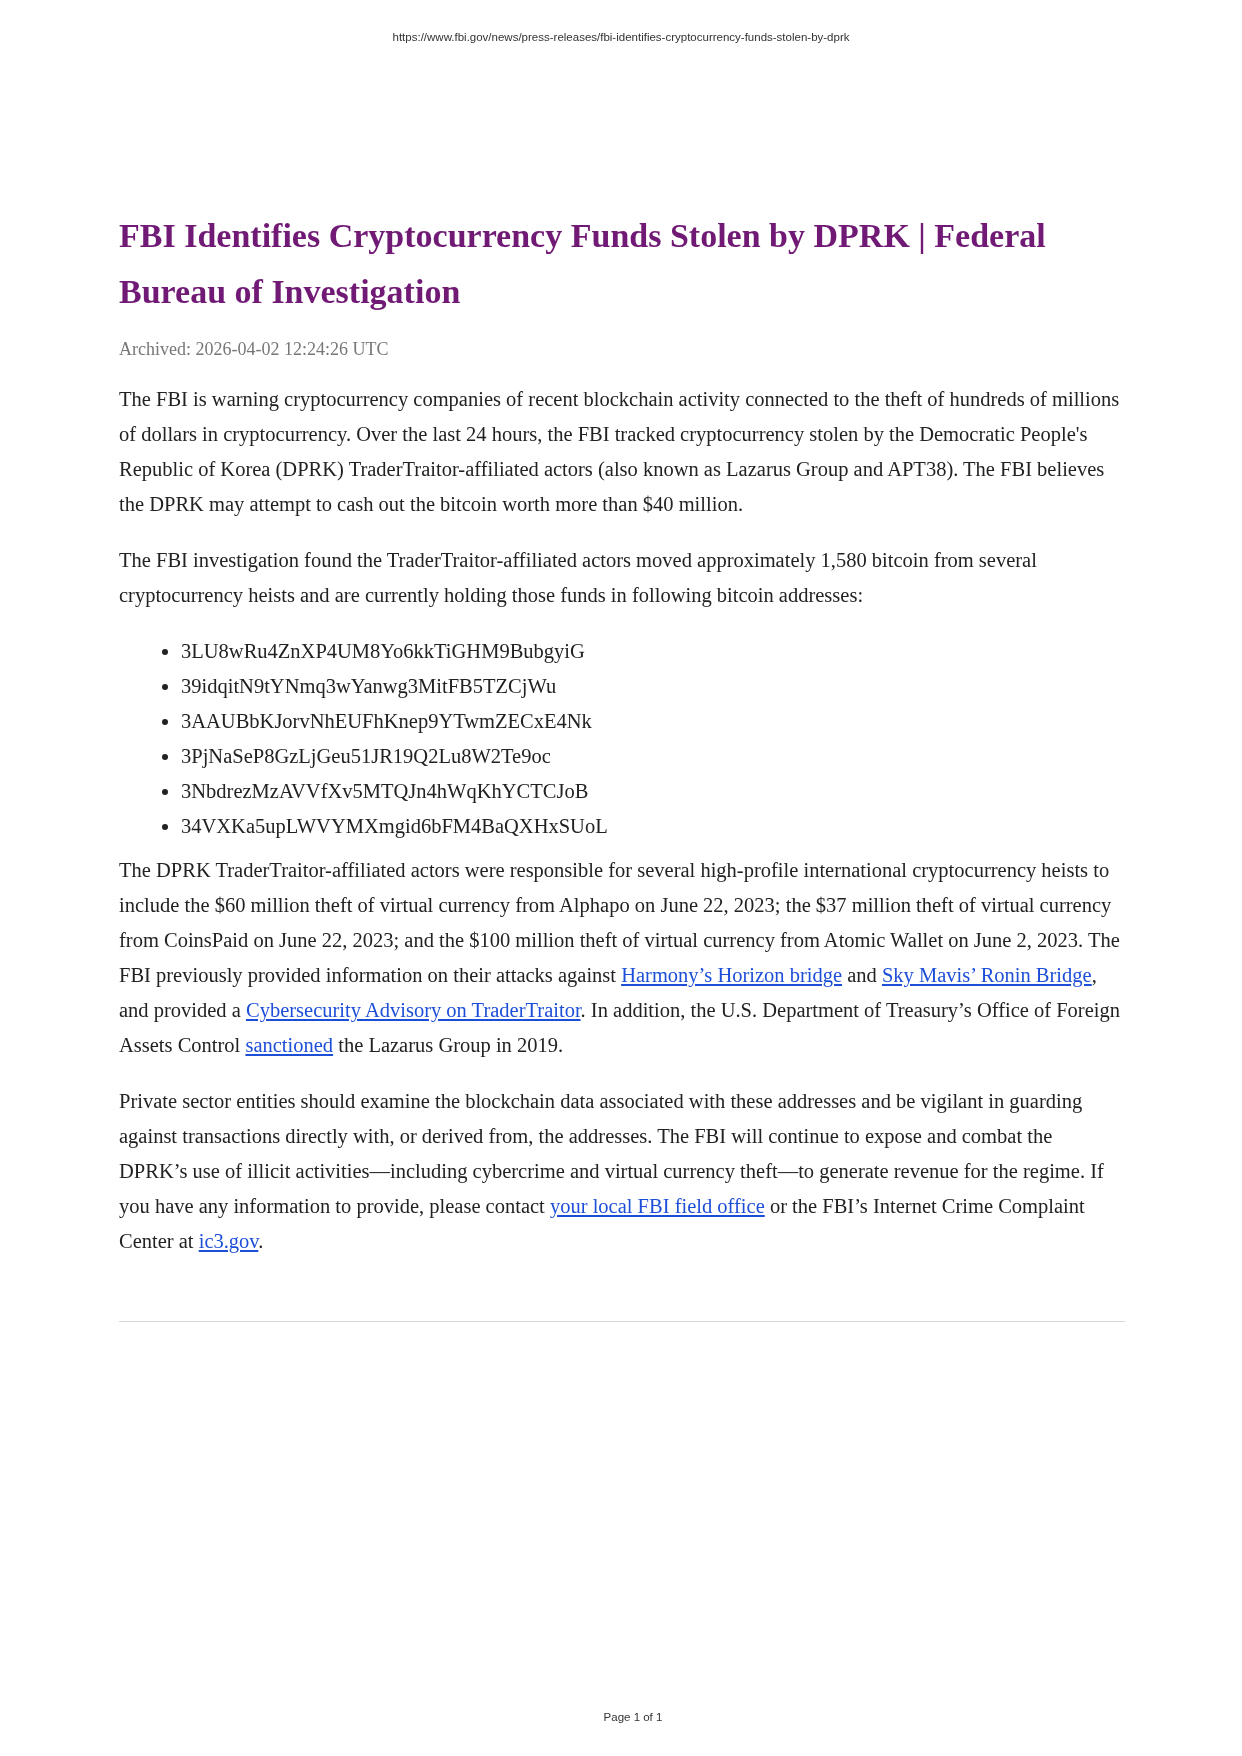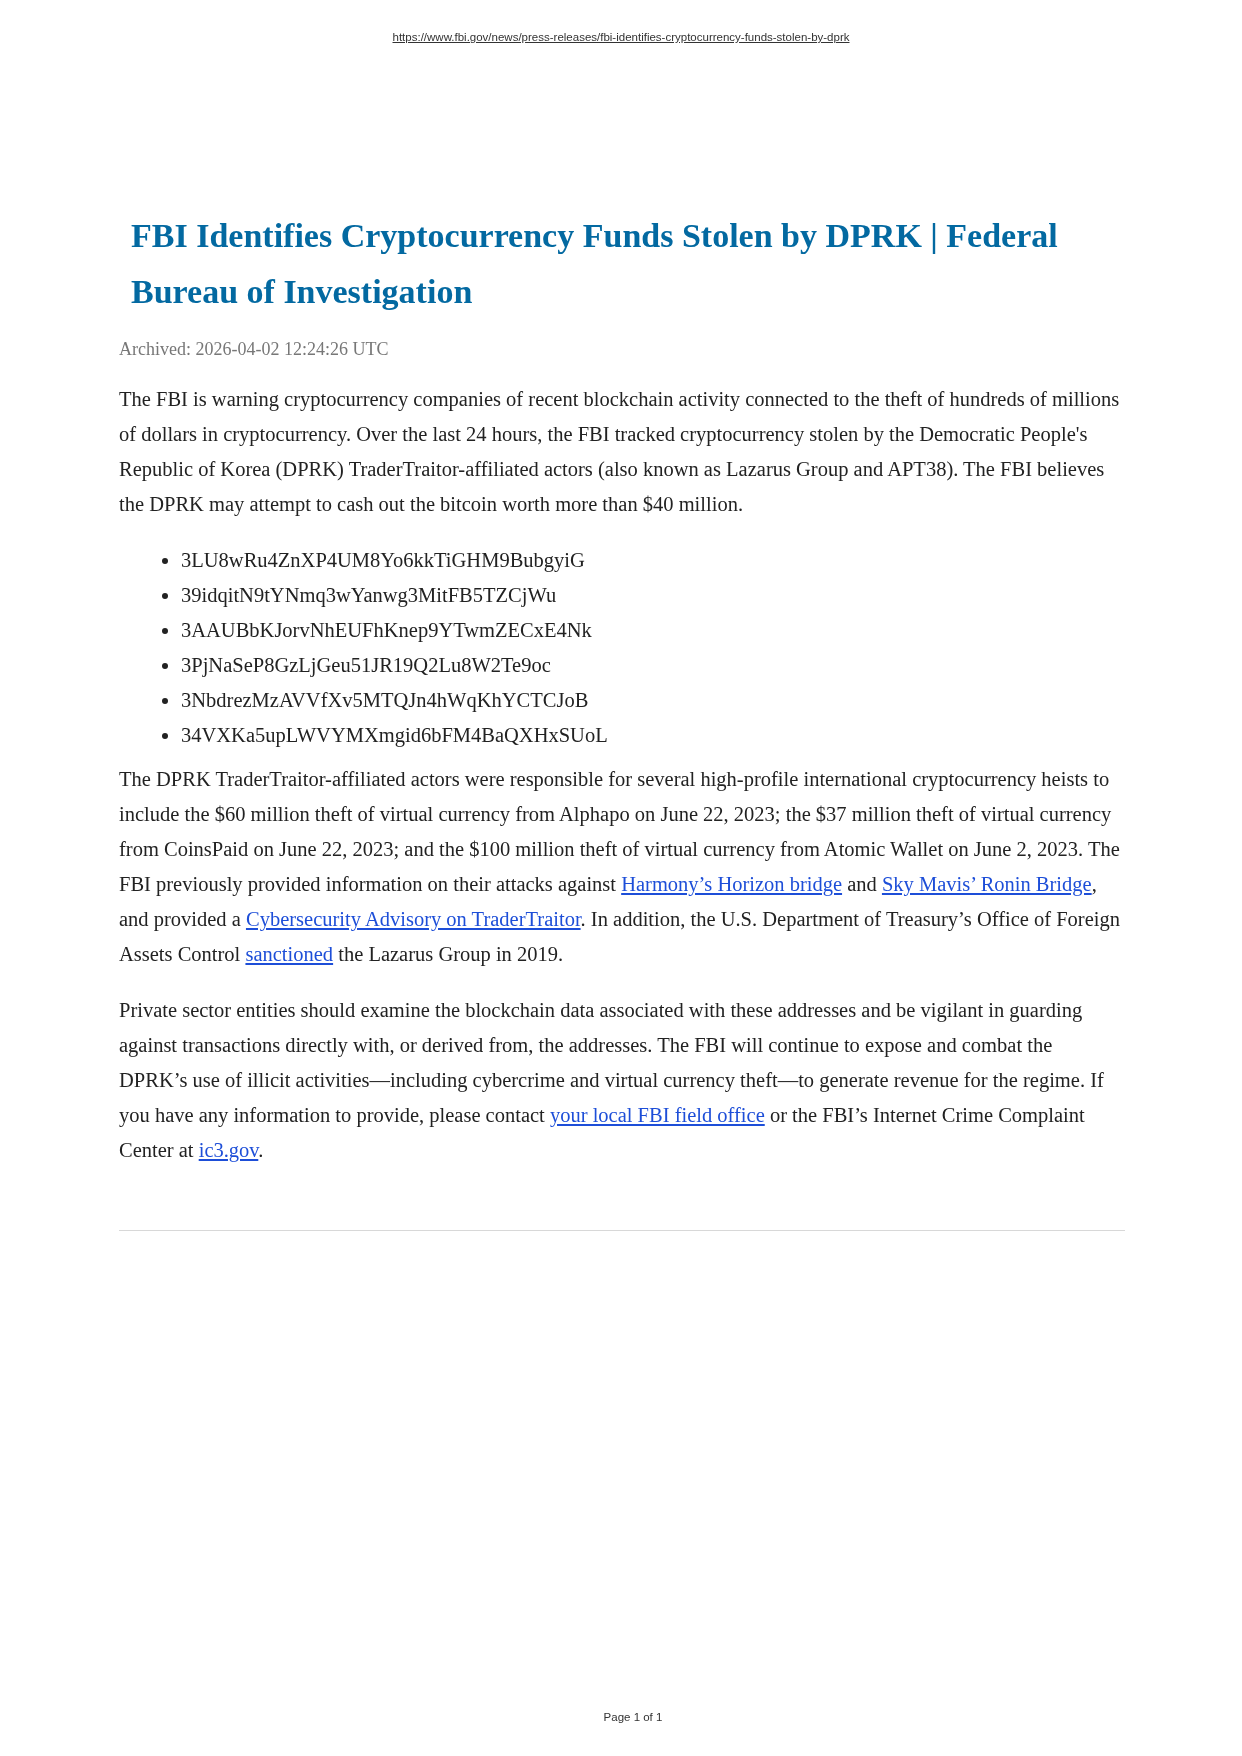--- a/index.html
+++ b/index.html
@@ -1,38 +1,39 @@
 <!DOCTYPE html>
 <html><head>
 <meta charset="utf-8">
 <style>
   html, body { margin: 0; padding: 0; background: #ffffff; }
   body { width: 1242px; height: 1756px; position: relative; font-family: "Liberation Serif", serif; color: #222222; }
-  .page-url { position: absolute; top: 31px; left: 0; width: 1242px; text-align: center; font-family: "Liberation Sans", sans-serif; font-size: 11.5px; color: #333333; text-decoration: underline; }
+  .page-url { position: absolute; top: 31px; left: 0; width: 1242px; text-align: center; font-family: "Liberation Sans", sans-serif; font-size: 11.5px; color: #333333; }
   .content { position: absolute; left: 119px; top: 208px; width: 1006px; }
-  h1 { font-family: "Liberation Serif", serif; font-weight: bold; font-size: 34px; line-height: 56px; margin: 0 0 14px 12px; color: #0369a1; }
+  h1 { font-family: "Liberation Serif", serif; font-weight: bold; font-size: 34px; line-height: 56px; margin: 0 0 14px 0; color: #701a75; }
   .archived { font-size: 18px; color: #777777; margin: 16px 0 20px 0; line-height: 26px; }
   p { font-size: 20.5px; line-height: 35px; margin: 0 0 21px 0; }
   ul { margin: 0 0 9px 0; padding-left: 62px; }
   li { font-size: 20.5px; line-height: 35px; }
   a { color: #1d4ed8; text-decoration: underline; }
   hr { border: none; border-top: 1.5px solid #d8d8d8; margin: 62px 0 20px 0; }
   .source { font-size: 17px; color: #888888; line-height: 26px; }
   .page-footer { position: absolute; top: 1711px; left: 0; width: 1242px; text-align: center; font-family: "Liberation Sans", sans-serif; font-size: 11.5px; color: #333333; padding-left: 12px; }
 </style>
 </head>
 <body>
 
 <div class="page-url">https://www.fbi.gov/news/press-releases/fbi-identifies-cryptocurrency-funds-stolen-by-dprk</div>
 
 <div class="content">
   <h1>FBI Identifies Cryptocurrency Funds Stolen by DPRK | Federal Bureau of Investigation</h1>
   <div class="archived">Archived: 2026-04-02 12:24:26 UTC</div>
 
   <p>The FBI is warning cryptocurrency companies of recent blockchain activity connected to the theft of hundreds of millions of dollars in cryptocurrency. Over the last 24 hours, the FBI tracked cryptocurrency stolen by the Democratic People's Republic of Korea (DPRK) TraderTraitor-affiliated actors (also known as Lazarus Group and APT38). The FBI believes the DPRK may attempt to cash out the bitcoin worth more than $40 million.</p>
+  <p>The FBI investigation found the TraderTraitor-affiliated actors moved approximately 1,580 bitcoin from several cryptocurrency heists and are currently holding those funds in following bitcoin addresses:</p>
 
   <ul>
     <li>3LU8wRu4ZnXP4UM8Yo6kkTiGHM9BubgyiG</li>
     <li>39idqitN9tYNmq3wYanwg3MitFB5TZCjWu</li>
     <li>3AAUBbKJorvNhEUFhKnep9YTwmZECxE4Nk</li>
     <li>3PjNaSeP8GzLjGeu51JR19Q2Lu8W2Te9oc</li>
     <li>3NbdrezMzAVVfXv5MTQJn4hWqKhYCTCJoB</li>
     <li>34VXKa5upLWVYMXmgid6bFM4BaQXHxSUoL</li>
   </ul>
 

